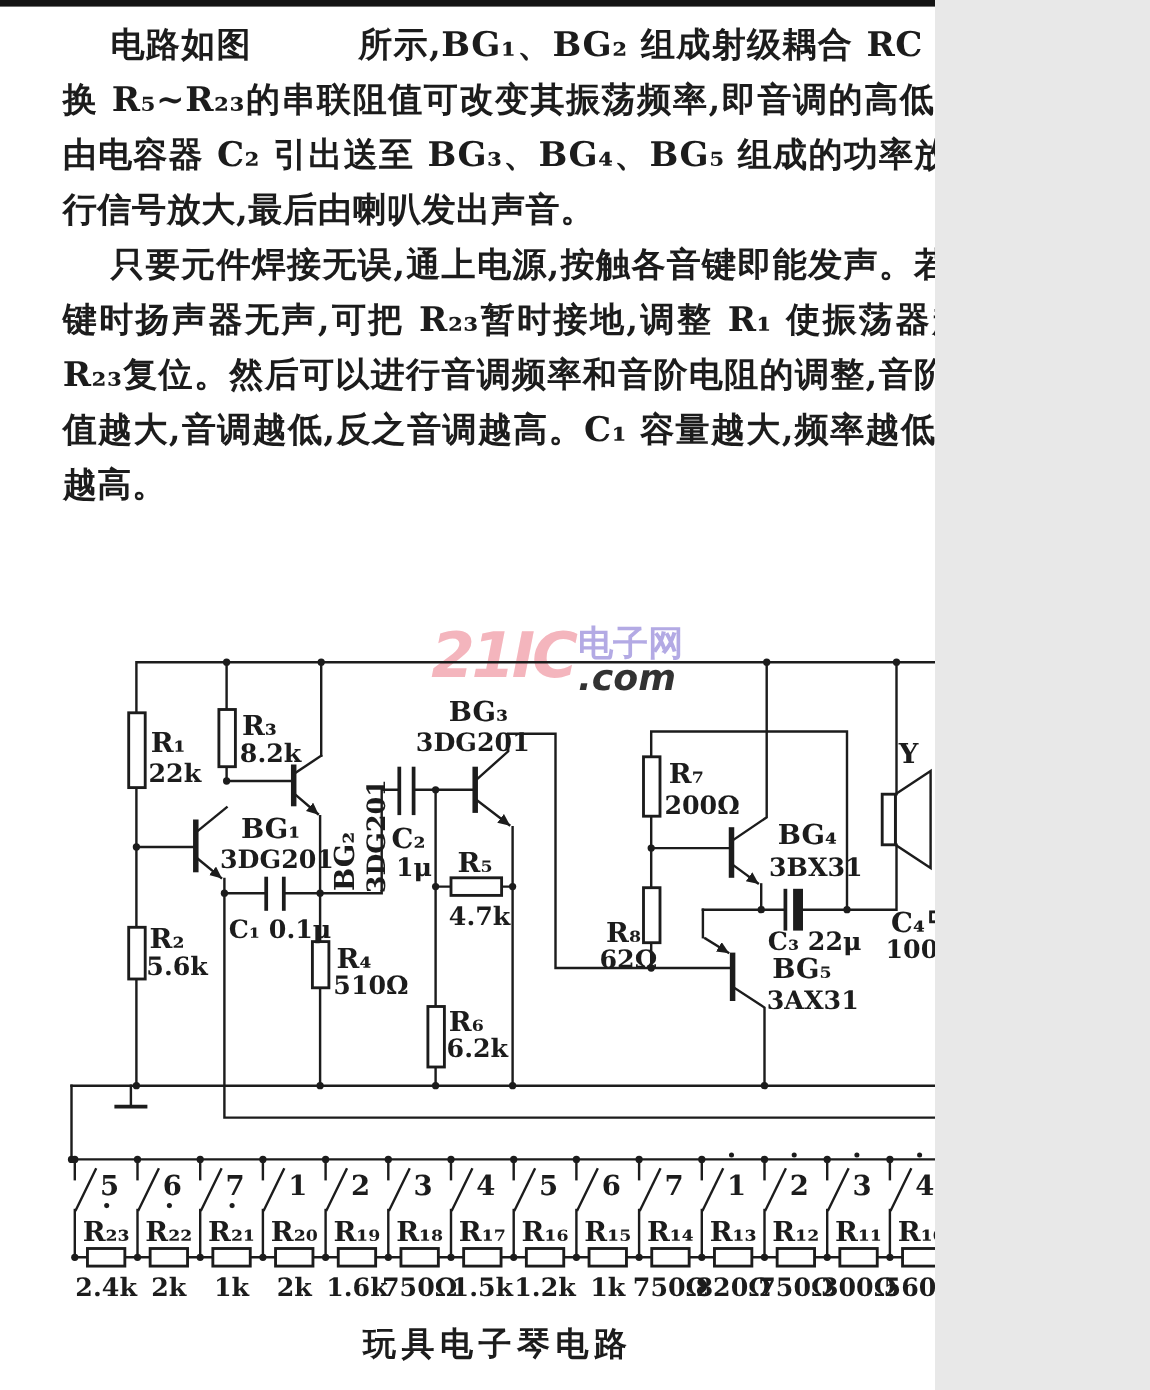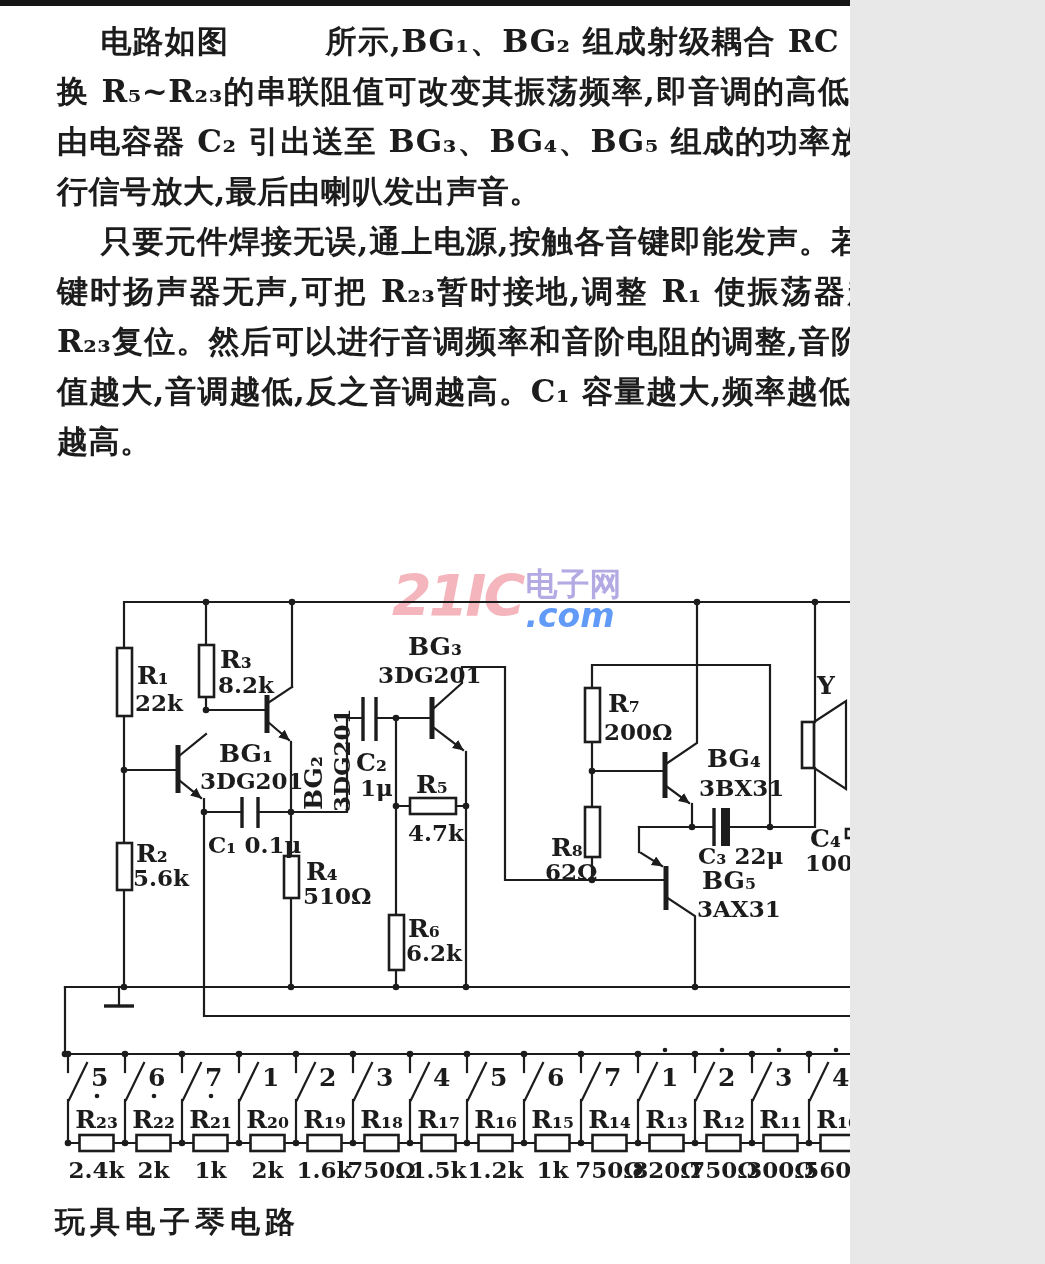--- a/index.html
+++ b/index.html
@@ -3,27 +3,27 @@
 <meta charset="utf-8">
 <style>
   html,body{margin:0;padding:0;background:#e8e8e8;}
   .page{position:relative;width:850px;height:1264px;background:#ffffff;overflow:hidden;
         font-family:"DejaVu Serif", serif;color:#1c1c1c;}
   .topbar{position:absolute;background:#141414;}
   .textblock{position:absolute;left:57px;top:16px;width:934px;font-size:31px;line-height:50px;
              text-align:justify;font-weight:bold;letter-spacing:0.5px;}
   .textblock p{margin:0;text-indent:1.4em;}
   .caption{position:absolute;top:1202px;left:0;width:100%;padding-left:55px;box-sizing:border-box;
-           font-size:30px;font-weight:bold;letter-spacing:5px;}
+           text-align:center;font-size:30px;font-weight:bold;letter-spacing:5px;}
   .watermark{position:absolute;left:392px;top:568px;display:flex;align-items:flex-start;
              opacity:.8;pointer-events:none;font-family:"DejaVu Sans",sans-serif;}
   .wm-big{font-size:57px;font-weight:bold;font-style:italic;color:#f2a3ad;line-height:1;letter-spacing:-3px;}
   .wm-right{display:flex;flex-direction:column;margin-left:3px;}
   .wm-cn{font-size:32px;color:#a195de;font-weight:bold;line-height:1.05;}
-  .wm-com{font-size:33px;color:#3b82f6;font-style:italic;font-weight:bold;line-height:.85;}
+  .wm-com{font-size:33px;color:#000000;font-style:italic;font-weight:bold;line-height:.85;}
   svg.circ{position:absolute;left:0;top:0;}
   .w{stroke:#1c1c1c;stroke-width:2.2;fill:none;stroke-linecap:square;}
   .thk{stroke:#1c1c1c;stroke-width:5;fill:none;stroke-linecap:butt;}
   .pl{stroke:#1c1c1c;stroke-width:3.4;fill:none;stroke-linecap:butt;}
   .cmp{fill:#ffffff;stroke:#1c1c1c;stroke-width:2.6;}
   .dot{fill:#1c1c1c;stroke:none;}
   .lbl{font-family:"DejaVu Serif",serif;font-weight:bold;fill:#1c1c1c;font-size:25px;}
   .lbl.sm{font-size:23px;}
 </style>
 </head>

